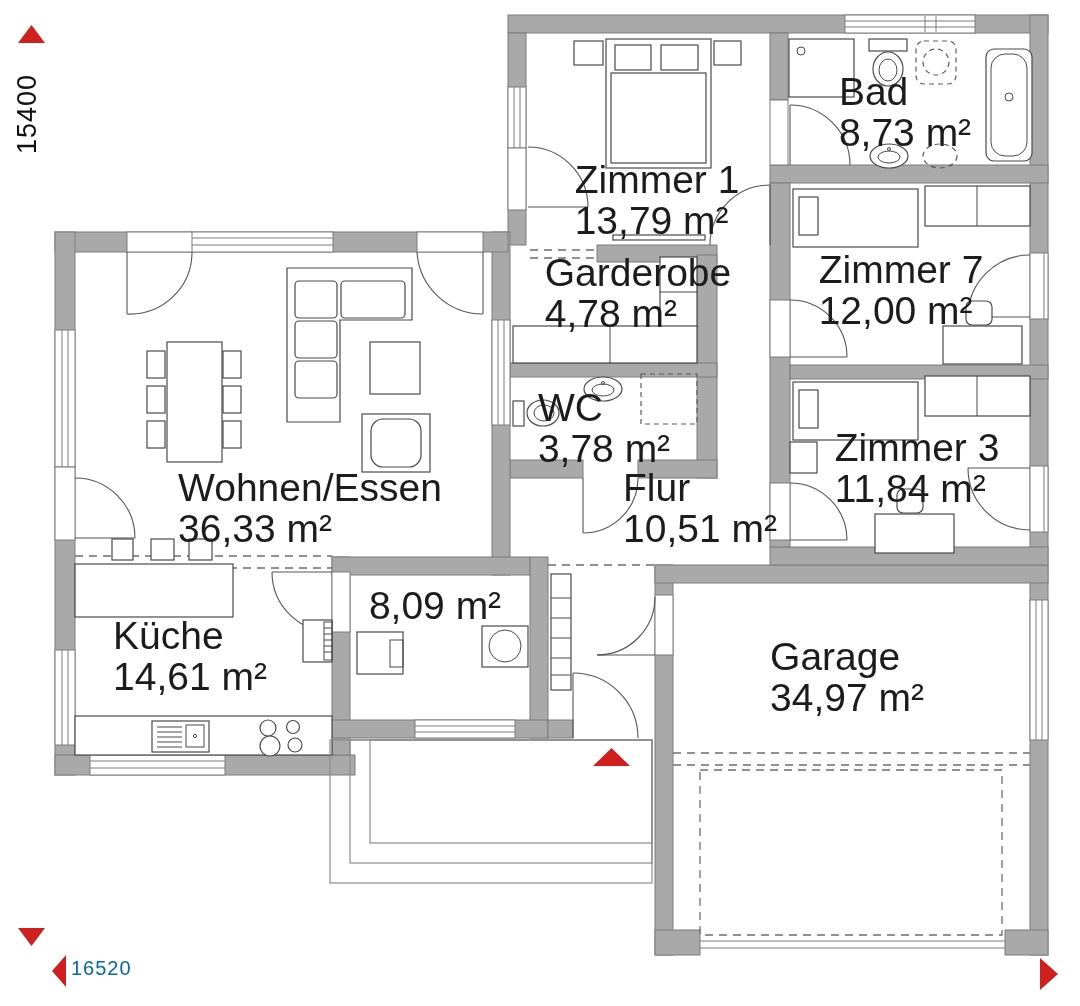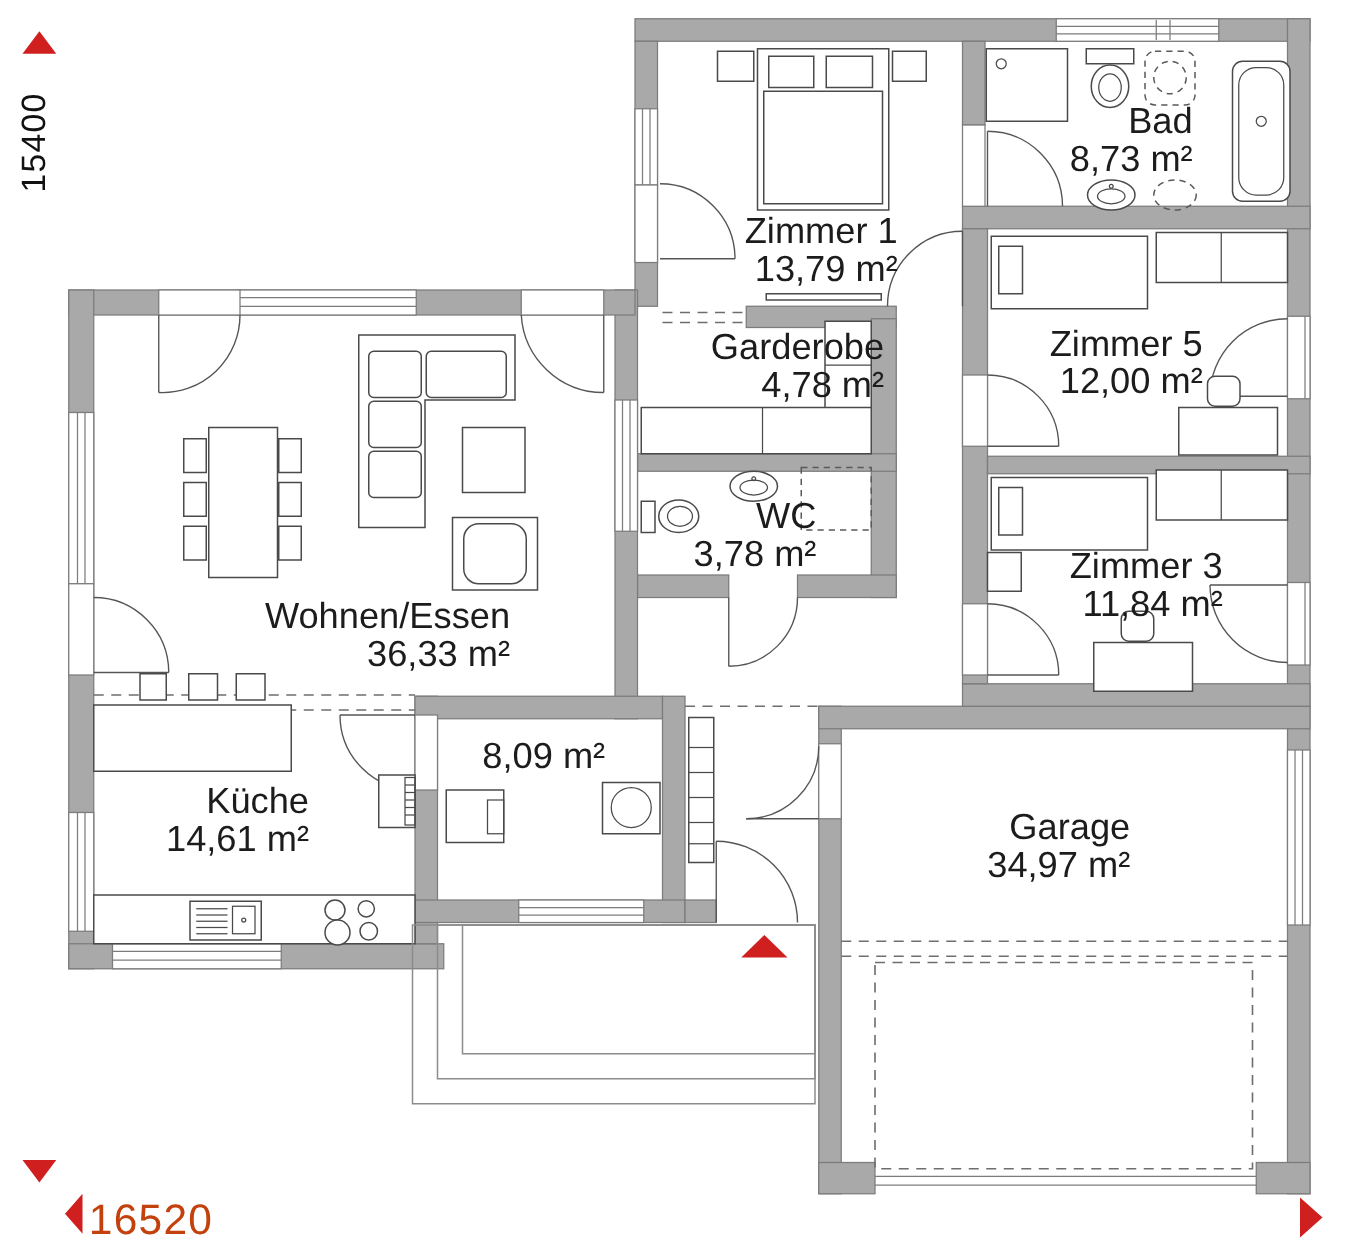--- a/index.html
+++ b/index.html
@@ -1,23 +1,23 @@
 <!DOCTYPE html>
 <html><head>
 <meta charset="utf-8">
 <style>
   html,body{margin:0;padding:0;background:#ffffff;}
   #stage{position:relative;width:1080px;height:1006px;background:#fff;overflow:hidden;
          font-family:"Liberation Sans", sans-serif;color:#1c1c1c;}
   #plan-svg{position:absolute;left:0;top:0;}
-  .room-label{position:absolute;transform:translate(-50%,-50%);text-align:right;
-              font-size:29px;line-height:1.05;color:#1c1c1c;white-space:nowrap;}
+  .room-label{position:absolute;transform:translate(-50%,-50%);text-align:left;
+              font-size:39px;line-height:1.05;color:#1c1c1c;white-space:nowrap;}
   .dim-v{position:absolute;left:12px;top:44px;height:110px;font-size:27px;color:#111;
          writing-mode:vertical-rl;transform:rotate(180deg);letter-spacing:1px;}
-  .dim-h{position:absolute;left:71px;top:957px;font-size:34px;color:#c2410c;letter-spacing:1px;}
+  .dim-h{position:absolute;left:71px;top:957px;font-size:20px;color:#0369a1;letter-spacing:1px;}
   .wall{fill:#a9a9a9;stroke:#7c7c7c;stroke-width:1;}
   .win{fill:#ffffff;stroke:#7c7c7c;stroke-width:1;}
   .wline{stroke:#7c7c7c;stroke-width:1;fill:none;}
   .furn{fill:#ffffff;stroke:#4a4a4a;stroke-width:1.2;}
   .furnln{stroke:#4a4a4a;stroke-width:1;fill:none;}
   .door{stroke:#555555;stroke-width:1.1;fill:none;}
   .dash{stroke:#6e6e6e;stroke-width:1.3;fill:none;stroke-dasharray:8 6;}
   .dashf{stroke:#5a5a5a;stroke-width:1.2;fill:none;stroke-dasharray:5 4;}
   .red{fill:#cf1f1f;stroke:none;}
   .steps{fill:none;stroke:#8c8c8c;stroke-width:1.2;}
@@ -438,35 +438,39 @@
 
   <div class="room-label" style="left:657px;top:201px">
     <div>Zimmer 1</div>
     <div>13,79 m²</div>
   </div>
   <div class="room-label" style="left:905px;top:113px">
     <div>Bad</div>
     <div>8,73 m²</div>
   </div>
   <div class="room-label" style="left:901px;top:291px">
-    <div>Zimmer 5</div>
+    <div>Zimmer 7</div>
     <div>12,00 m²</div>
   </div>
   <div class="room-label" style="left:917px;top:469px">
     <div>Zimmer 3</div>
     <div>11,84 m²</div>
   </div>
   <div class="room-label" style="left:638px;top:294px">
     <div>Garderobe</div>
     <div>4,78 m²</div>
   </div>
   <div class="room-label" style="left:604px;top:429px">
     <div>WC</div>
     <div>3,78 m²</div>
   </div>
+  <div class="room-label" style="left:700px;top:509px">
+    <div>Flur</div>
+    <div>10,51 m²</div>
+  </div>
   <div class="room-label" style="left:310px;top:509px">
     <div>Wohnen/Essen</div>
     <div>36,33 m²</div>
   </div>
   <div class="room-label" style="left:190px;top:657px">
     <div>Küche</div>
     <div>14,61 m²</div>
   </div>
   <div class="room-label" style="left:435px;top:606px">
     <div>8,09 m²</div>

